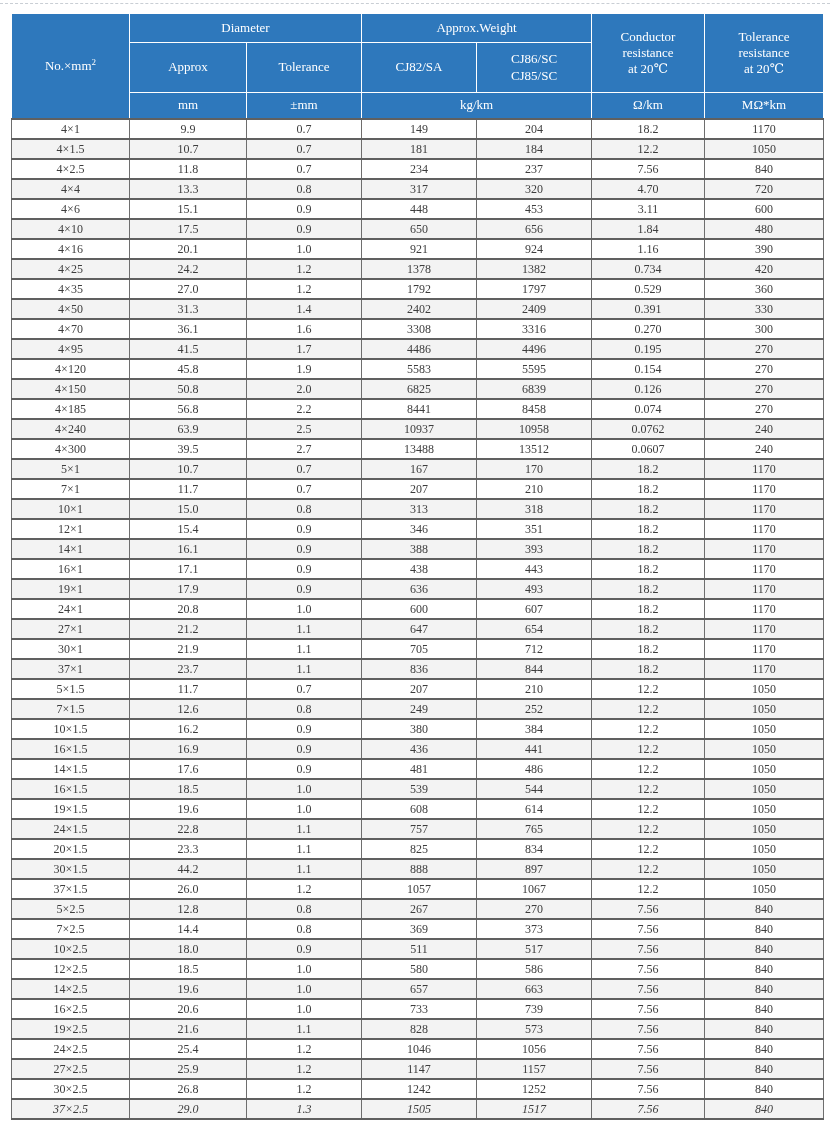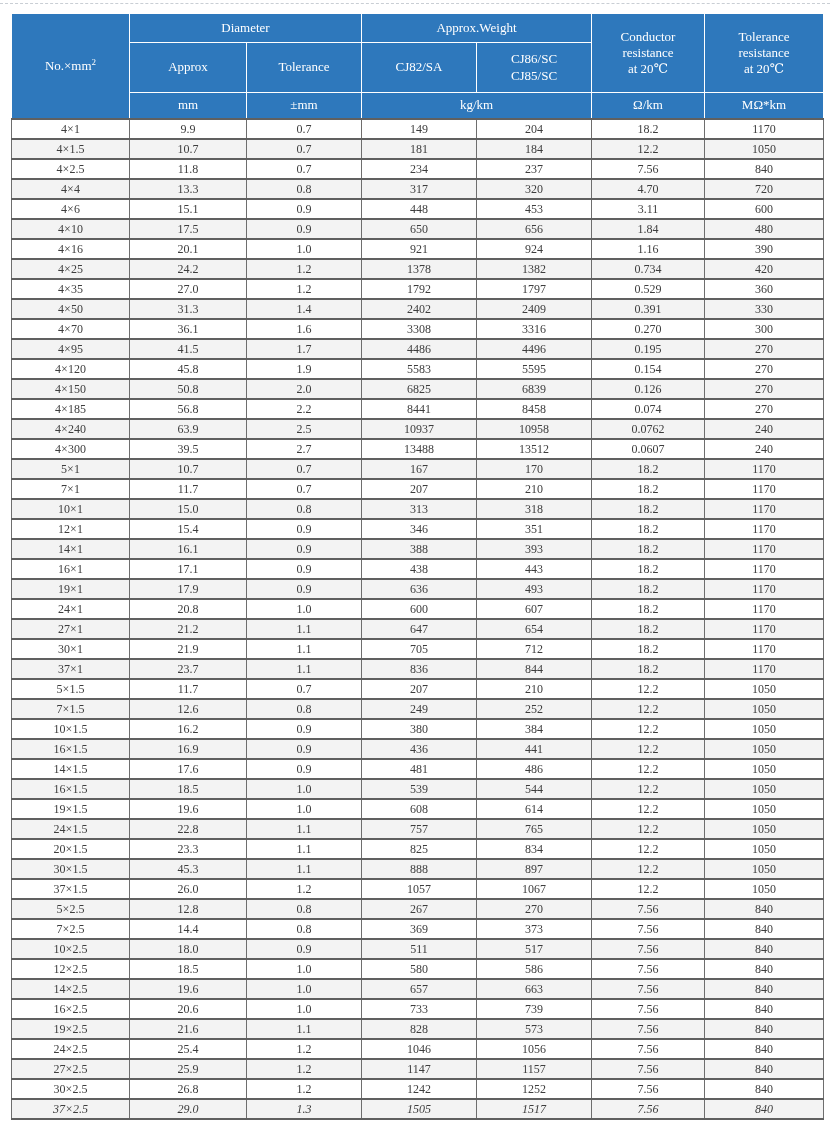--- a/index.html
+++ b/index.html
@@ -443,21 +443,21 @@
           <td>20×1.5</td>
           <td>23.3</td>
           <td>1.1</td>
           <td>825</td>
           <td>834</td>
           <td>12.2</td>
           <td>1050</td>
         </tr>
         <tr>
           <td>30×1.5</td>
-          <td>45.3</td>
+          <td>44.2</td>
           <td>1.1</td>
           <td>888</td>
           <td>897</td>
           <td>12.2</td>
           <td>1050</td>
         </tr>
         <tr>
           <td>37×1.5</td>
           <td>26.0</td>
           <td>1.2</td>

